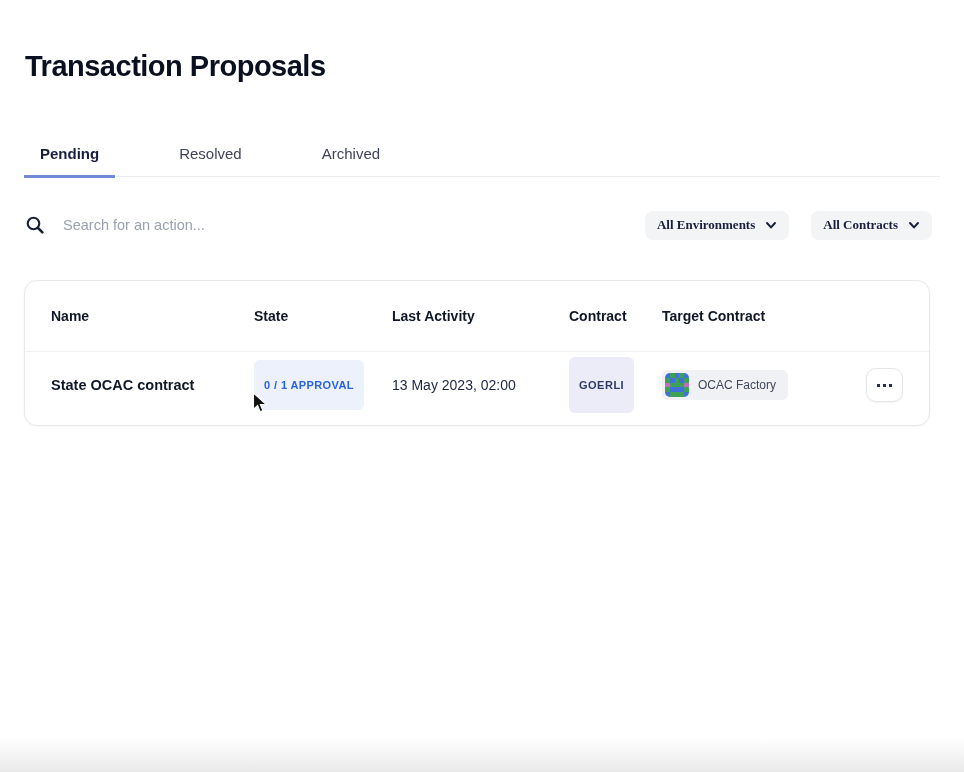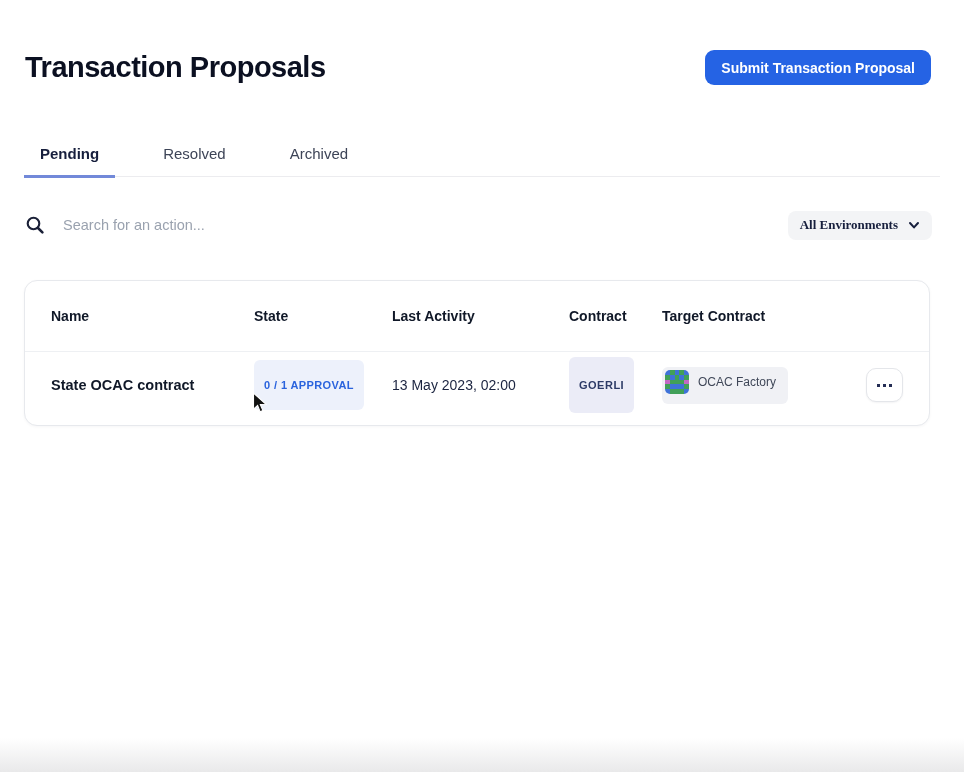--- a/index.html
+++ b/index.html
@@ -21,21 +21,21 @@
   }
   .submit-btn {
     background:#2563e4; color:#ffffff; border:none; cursor:pointer;
     font-family:inherit; font-size:14px; font-weight:700;
     height:35px; padding:0 16px; border-radius:9px;
     display:flex; align-items:center;
   }
   
   .tabs {
     position:absolute; left:24px; right:24px; top:137px;
-    display:flex; border-bottom:1px solid #ececef; height:40px;
+    display:flex; border-bottom:1px solid #ececef; height:40px;gap:16px;
   }
   .tab {
     padding:8px 16px 12px 16px; margin-right:32px;
     font-size:15px; color:#3d4457; cursor:pointer;
     border-bottom:3px solid transparent; margin-bottom:-2px;
   }
   .tab.active {
     font-weight:700; color:#171f3d; border-bottom-color:#7289d9;
   }
   
@@ -79,21 +79,21 @@
     padding:19px 10px; border-radius:6px; white-space:nowrap;
   }
   .cell-date { font-size:14px; color:#1b2440; }
   .badge-network {
     display:inline-block; background:#ebecf7; color:#2c3a66;
     font-size:11px; font-weight:700; letter-spacing:0.5px;
     padding:22px 10px; border-radius:6px;
   }
   .target-pill {
     display:inline-flex; align-items:center; gap:9px;
-    background:#f0f1f5; border-radius:6px; padding:3px 12px 10px 3px;
+    background:#f0f1f5; border-radius:6px; padding:3px 12px 3px 3px;
     max-width:fit-content;
   }
   .blockie { width:24px; height:24px; border-radius:5px; flex:none; display:block; }
   .target-label { font-size:12px; color:#3f4758; white-space:nowrap; }
   .actions-cell { display:flex; justify-content:flex-end; }
   .more-btn {
     width:37px; height:34px; background:#ffffff; cursor:pointer;
     border:1px solid #e4e6ea; border-radius:10px;
     box-shadow:0 1px 2px rgba(20,24,40,0.05);
     display:flex; align-items:center; justify-content:center; gap:3px;
@@ -107,39 +107,44 @@
     position:absolute; left:0; right:0; bottom:0; height:34px;
     background:linear-gradient(to bottom, rgba(233,233,234,0), #e9e9ea);
     pointer-events:none;
   }
 </style>
 </head>
 <body>
 
 <div class="page-header">
   <h1 class="page-title">Transaction Proposals</h1>
-  <button class="submit-btn">Submit Transaction Proposal</button>
 </div>
 
 <div class="tabs">
   <div class="tab active">Pending</div>
   <div class="tab">Resolved</div>
   <div class="tab">Archived</div>
 </div>
 
 <div class="filter-row">
   <div class="search-wrap">
     <svg class="search-icon" viewBox="0 0 20 20">
       <circle cx="8.5" cy="8.5" r="5.8" fill="none" stroke="#1a2037" stroke-width="2.1"></circle>
       <line x1="13" y1="13" x2="17.4" y2="17.4" stroke="#1a2037" stroke-width="2.6" stroke-linecap="round"></line>
     </svg>
     <input class="search-input" type="text" placeholder="Search for an action..." style="">
   </div>
   <div class="dropdown">
     <span>All Environments</span>
+    <svg class="chev" viewBox="0 0 12 12">
+      <polyline points="2,4 6,8.4 10,4" fill="none" stroke="#171f3d" stroke-width="2" stroke-linecap="round" stroke-linejoin="round"></polyline>
+    </svg>
+  </div>
+  <div class="dropdown">
+    <span>All Contracts</span>
     <svg class="chev" viewBox="0 0 12 12">
       <polyline points="2,4 6,8.4 10,4" fill="none" stroke="#171f3d" stroke-width="2" stroke-linecap="round" stroke-linejoin="round"></polyline>
     </svg>
   </div>
 </div>
 
 <div class="card">
   <div class="grid-row thead">
     <div class="th">Name</div>
     <div class="th">State</div>

